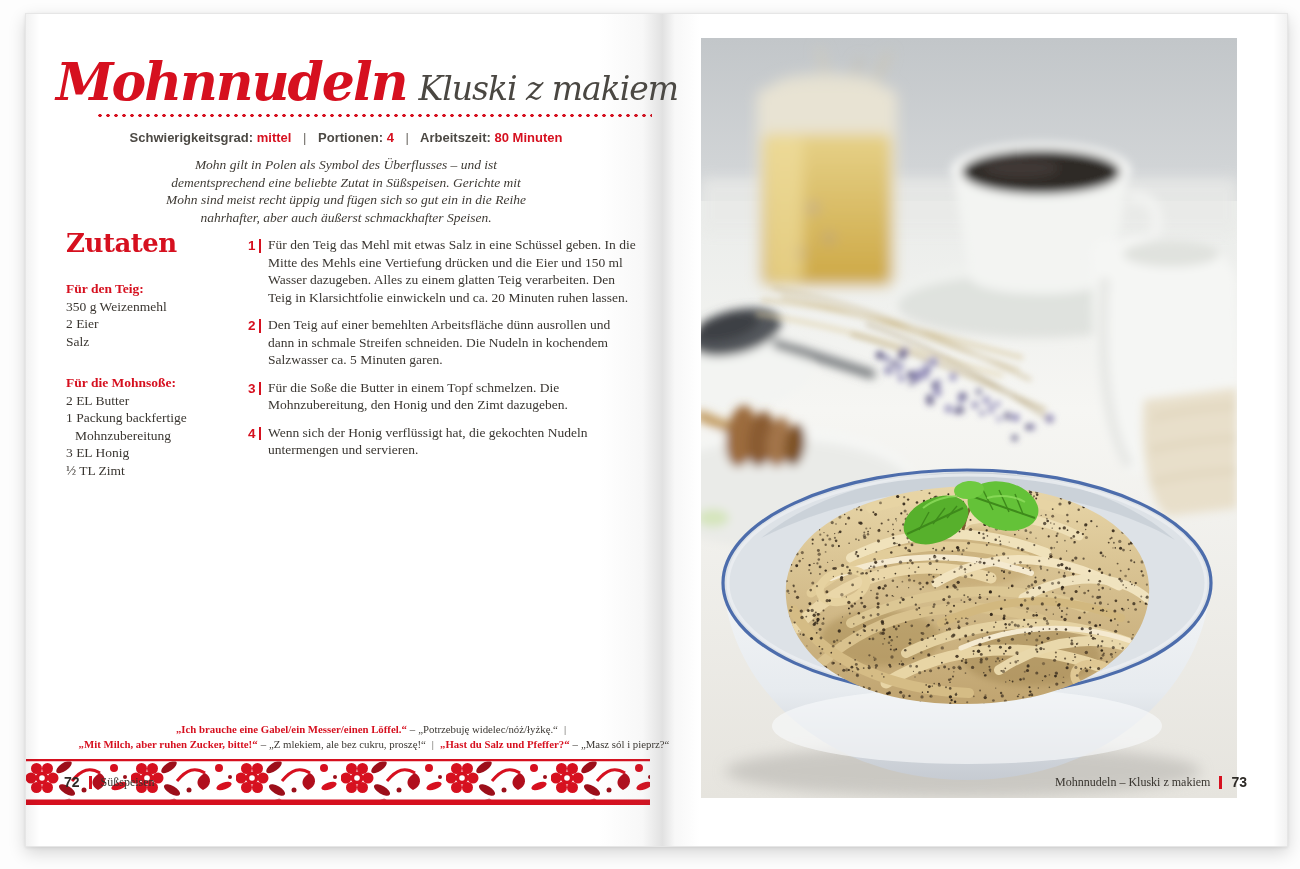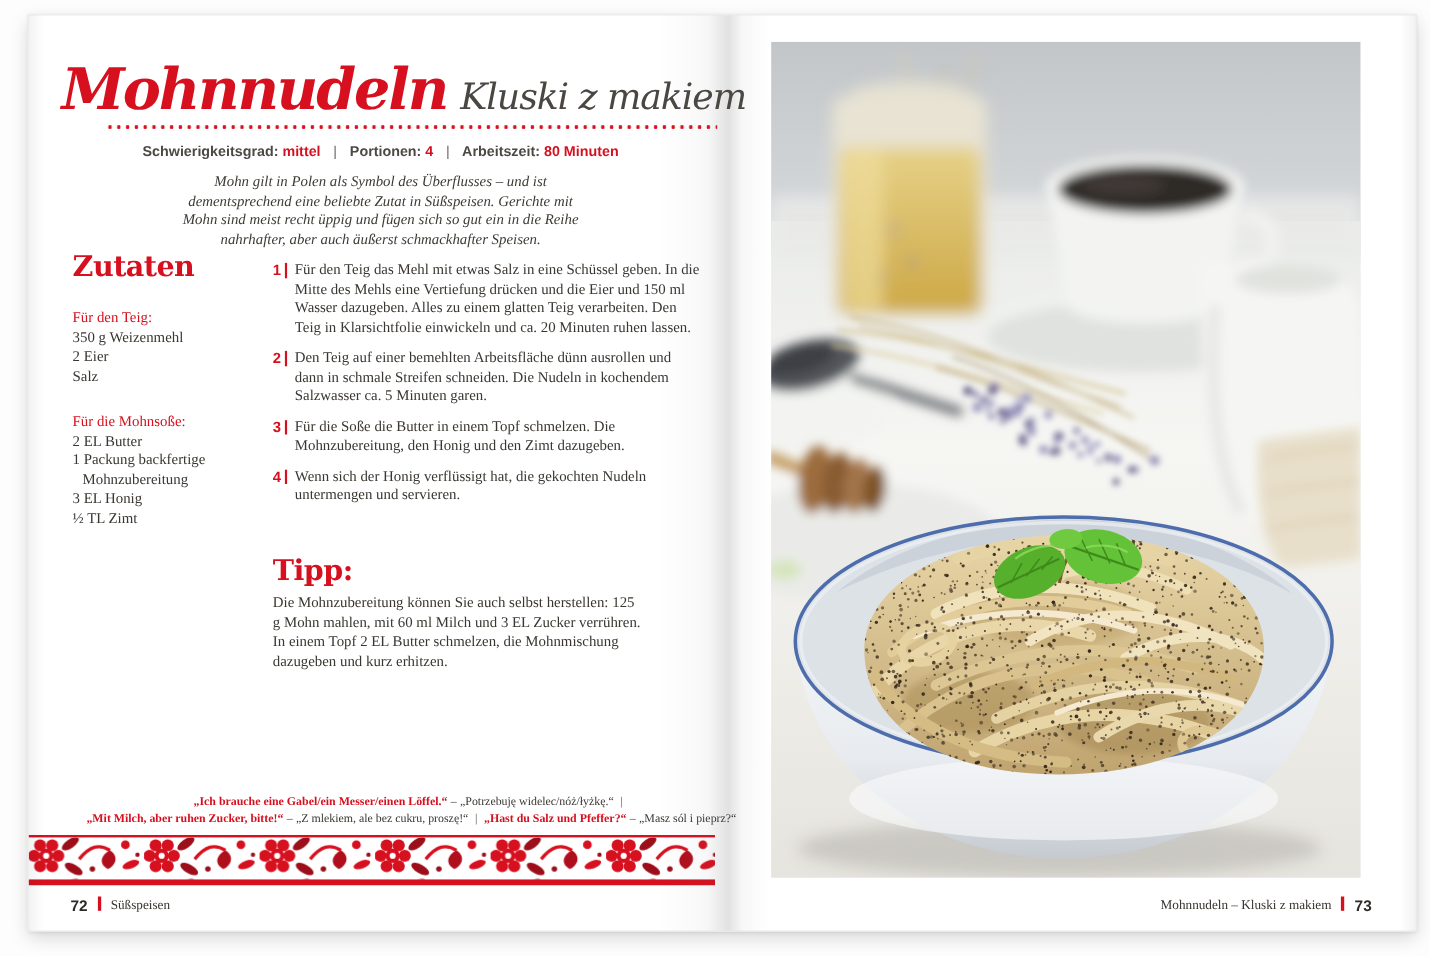--- a/index.html
+++ b/index.html
@@ -30,21 +30,21 @@
   .meta{position:absolute;left:30px;top:116px;width:580px;text-align:center;
         font-family:"Liberation Sans",sans-serif;font-weight:700;font-size:13px;color:#4c4944;}
   .meta .red{color:var(--red);}
   .meta .sep{color:#6d6a64;margin:0 8px;font-weight:400;}
   .intro{position:absolute;left:130px;top:142px;width:380px;text-align:center;
         font-style:italic;font-size:13.5px;line-height:1.3;color:#3e3a34;}
 
   .script-heading{font-family:"DejaVu Serif",serif;font-weight:bold;
         font-size:26px;line-height:1;color:var(--red);letter-spacing:-0.5px;}
   .ingredients{position:absolute;left:40px;top:216px;width:185px;font-size:13.5px;line-height:1.3;}
-  .group-title{color:var(--red);font-weight:normal;margin-top:24px;}
+  .group-title{color:var(--red);font-weight:bold;margin-top:24px;}
   .ing-group{margin-top:13px;}
   .ing-group + .ing-group{margin-top:24px;}
   .ing-item{padding-left:9px;text-indent:-9px;}
 
   .preparation{position:absolute;left:222px;top:212px;width:388px;font-size:13.5px;line-height:1.3;}
   .step{display:flex;margin-top:10px;}
   .step-marker{flex:0 0 20px;padding-top:1px;}
   .step-num{color:var(--red);font-weight:700;font-family:"Liberation Sans",sans-serif;
         font-size:13.5px;line-height:1;display:inline-block;padding-right:3px;
         border-right:2px solid var(--red);}
@@ -54,21 +54,21 @@
   .tip .script-heading{display:block;margin-bottom:7px;}
 
   .phrases{position:absolute;left:0;top:708px;width:630px;text-align:center;
         font-size:10.8px;line-height:1.35;color:#3a3631;padding-left:33px;}
   .ph-de{color:var(--red);font-weight:bold;}
   .ph-dash{margin:0 3px;}
   .ph-pipe{margin:0 6px;color:#55524c;}
 
   .band{position:absolute;left:0;top:745px;width:624px;height:46px;}
 
-  .footer{position:absolute;top:801px;display:flex;}
+  .footer{position:absolute;top:760px;display:flex;align-items:center;}
   .footer-left{left:38px;}
   .footer-right{right:40px;}
   .pg-num{font-family:"Liberation Sans",sans-serif;font-weight:700;font-size:14px;color:#2d2a26;}
   .red-bar{width:3px;height:13px;background:var(--red);margin:0 9px;}
   .section-label,.spread-title{font-size:12px;color:#38342e;}
 
   .photo{position:absolute;left:44px;top:24px;width:536px;height:760px;overflow:hidden;background:#eef0ef;}
 </style>
 </head>
 <body>
@@ -125,24 +125,20 @@
         <div class="step">
           <span class="step-marker"><span class="step-num">3</span></span>
           <span class="step-text">Für die Soße die Butter in einem Topf schmelzen. Die Mohnzubereitung, den Honig und den Zimt dazugeben.</span>
         </div>
         <div class="step">
           <span class="step-marker"><span class="step-num">4</span></span>
           <span class="step-text">Wenn sich der Honig verflüssigt hat, die gekochten Nudeln untermengen und servieren.</span>
         </div>
       </div>
 
-      <div class="tip">
-        <span class="script-heading">Tipp:</span>
-        <span class="tip-text">Die Mohnzubereitung können Sie auch selbst herstellen: 125 g Mohn mahlen, mit 60 ml Milch und 3 EL Zucker verrühren. In einem Topf 2 EL Butter schmelzen, die Mohnmischung dazugeben und kurz erhitzen.</span>
-      </div>
 
       <div class="phrases">
         <div class="ph-line">
           <span class="ph-de">„Ich brauche eine Gabel/ein Messer/einen Löffel.“</span><span class="ph-dash">–</span><span class="ph-pl">„Potrzebuję widelec/nóż/łyżkę.“</span><span class="ph-pipe">|</span>
         </div>
         <div class="ph-line">
           <span class="ph-de">„Mit Milch, aber ruhen Zucker, bitte!“</span><span class="ph-dash">–</span><span class="ph-pl">„Z mlekiem, ale bez cukru, proszę!“</span><span class="ph-pipe">|</span><span class="ph-de">„Hast du Salz und Pfeffer?“</span><span class="ph-dash">–</span><span class="ph-pl">„Masz sól i pieprz?“</span>
         </div>
       </div>
 

